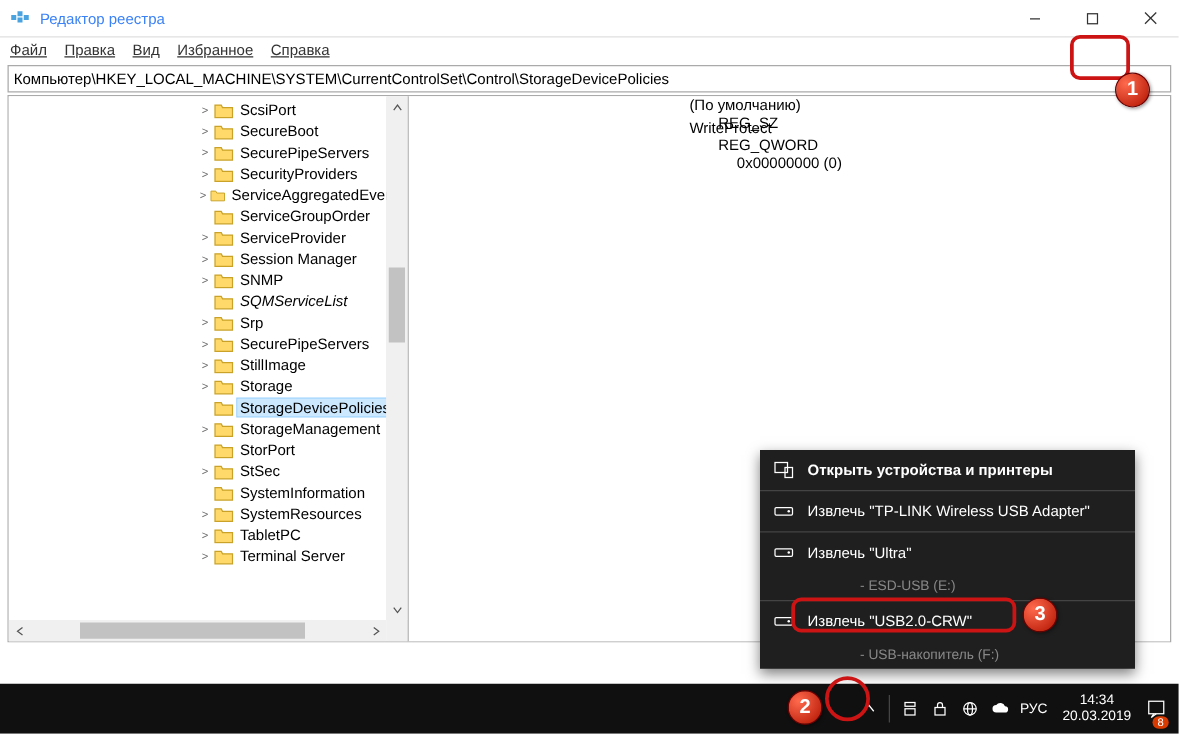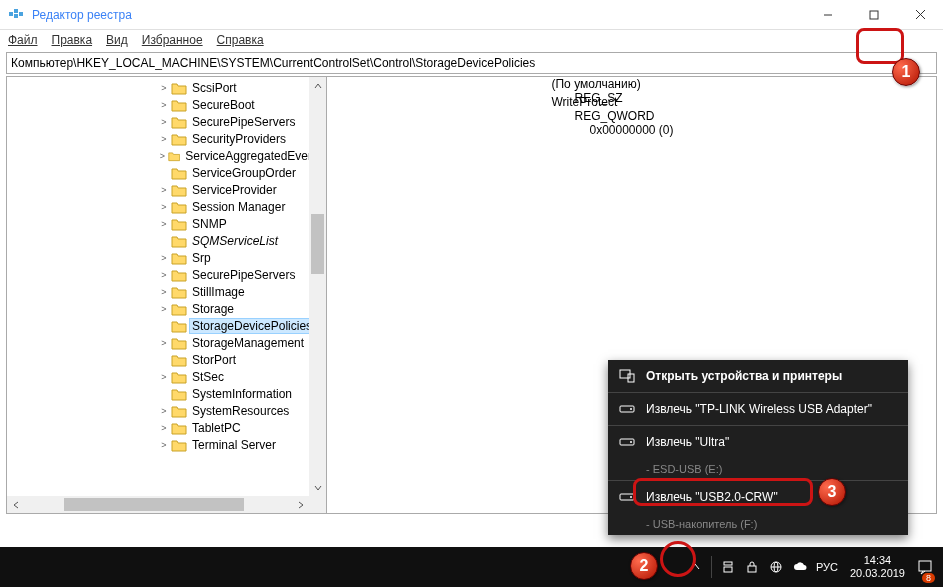--- a/index.html
+++ b/index.html
@@ -63,21 +63,21 @@
 .tray-icon { width:24px; height:40px; display:flex; align-items:center; justify-content:center; }
 .tray-sep { width:1px; height:22px; background:#444; margin:0 4px; }
 .clock { text-align:center; line-height:13px; padding:0 8px; font-size:11px; }
 .lang { font-size:11px; padding:0 4px; }
 .notif-badge { position:relative; }
 .notif-badge .badge { position:absolute; bottom:4px; right:2px; background:#d83b01; color:#fff; font-size:9px; border-radius:8px; padding:0 4px; }
 
 
 .eject-popup { position:absolute; right:35px; bottom:52px; width:300px; background:#1f1f1f; color:#fff; font-size:12px; box-shadow:0 4px 10px rgba(0,0,0,.5); }
 .eject-row { display:flex; align-items:center; height:32px; padding:0 10px; gap:10px; }
-.eject-row.sub { padding-left:38px; color:#888; font-size:11px; height:22px; }
+.eject-row.sub { padding-left:38px; color:#888; font-size:11px; height:22px;margin-left:42px; }
 .eject-row .eicon { width:18px; height:18px; flex-shrink:0; }
 .eject-sep { height:1px; background:#444; margin:0; }
 
 
 .callout-ring { position:absolute; border:3px solid #cc1414; border-radius:8px; pointer-events:none; }
 .callout-num { position:absolute; width:28px; height:28px; border-radius:50%; background:radial-gradient(circle at 30% 30%,#ff6a4d,#b01200); color:#fff; font-weight:bold; font-size:16px; display:flex; align-items:center; justify-content:center; border:1px solid #600; box-shadow:1px 1px 3px rgba(0,0,0,.4); pointer-events:none; }
 
 </style>
 </head>
 <body>

